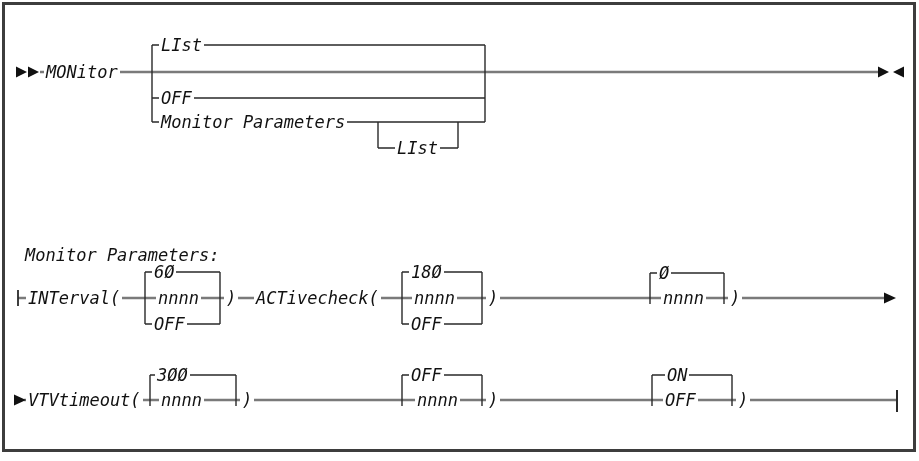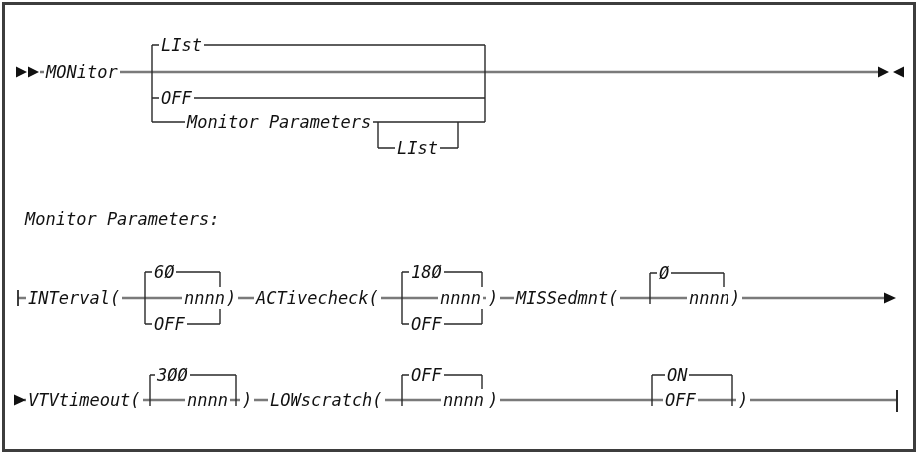--- a/index.html
+++ b/index.html
@@ -21,22 +21,22 @@
   svg.rails{position:absolute;left:0;top:0;}
   .tok,.var,.hd{
     position:absolute;
     line-height:22px;
     height:22px;
     background:#ffffff;
     padding:0 2px;
     white-space:pre;
     font-style:italic;
   }
-  .var{font-style:italic;margin-left:26px;}
-  .hd{font-style:italic;background:transparent;}
+  .var{font-style:italic;}
+  .hd{font-style:italic;background:transparent;margin-top:36px;}
 </style>
 </head>
 <body>
 
 <div class="stage">
   <div class="frame"></div>
 
   <svg class="rails" width="919" height="461" viewBox="0 0 919 461">
 
     <path d="M40,72 H879" stroke="#7a7a7a" stroke-width="2.4" fill="none"></path>
@@ -80,31 +80,29 @@
   <span class="var" style="left:156px;top:287px">nnnn</span>
   <span class="tok" style="left:152px;top:313px">OFF</span>
   <span class="tok" style="left:224px;top:287px">)</span>
 
   <span class="tok" style="left:254px;top:287px">ACTivecheck(</span>
   <span class="tok" style="left:409px;top:261px">18Ø</span>
   <span class="var" style="left:412px;top:287px">nnnn</span>
   <span class="tok" style="left:409px;top:313px">OFF</span>
   <span class="tok" style="left:486px;top:287px">)</span>
 
-  <span class="tok" style="left:514px;top:287px">MISSedmnt(</span>
   <span class="tok" style="left:657px;top:262px">Ø</span>
   <span class="var" style="left:661px;top:287px">nnnn</span>
   <span class="tok" style="left:728px;top:287px">)</span>
 
   <span class="tok" style="left:26px;top:389px">VTVtimeout(</span>
   <span class="tok" style="left:155px;top:364px">3ØØ</span>
   <span class="var" style="left:159px;top:389px">nnnn</span>
   <span class="tok" style="left:240px;top:389px">)</span>
 
-  <span class="tok" style="left:268px;top:389px">LOWscratch(</span>
   <span class="tok" style="left:409px;top:364px">OFF</span>
   <span class="var" style="left:415px;top:389px">nnnn</span>
   <span class="tok" style="left:486px;top:389px">)</span>
 
   <span class="tok" style="left:665px;top:364px">ON</span>
   <span class="tok" style="left:663px;top:389px">OFF</span>
   <span class="tok" style="left:736px;top:389px">)</span>
 </div>
 
 </body></html>

